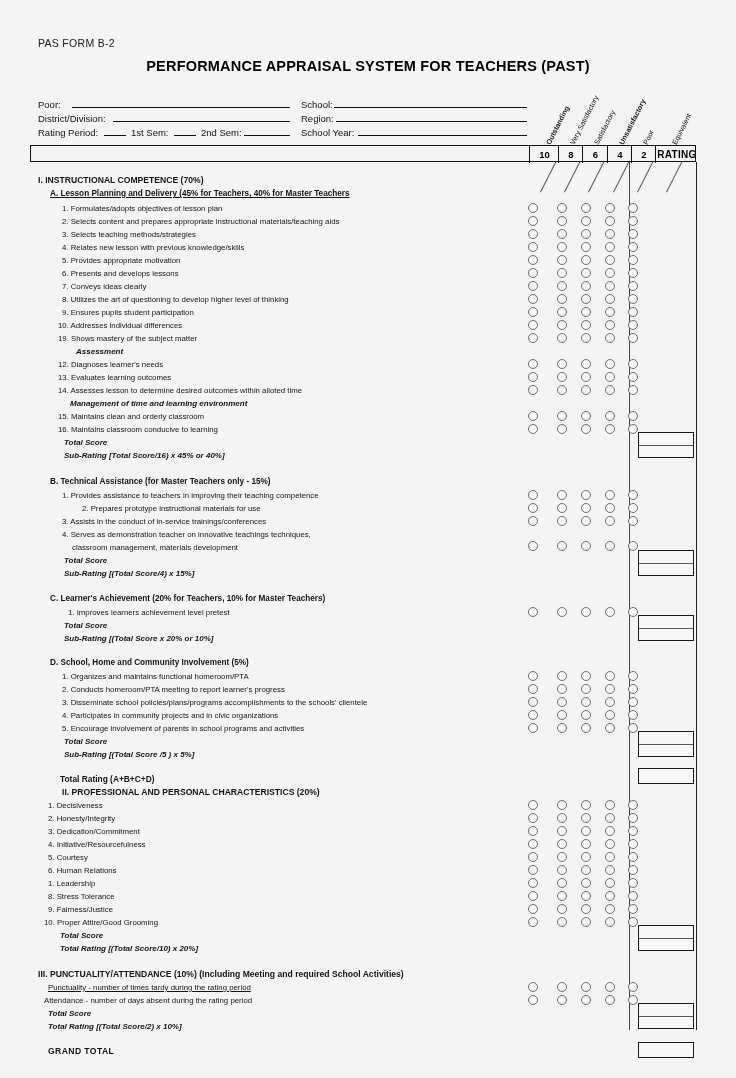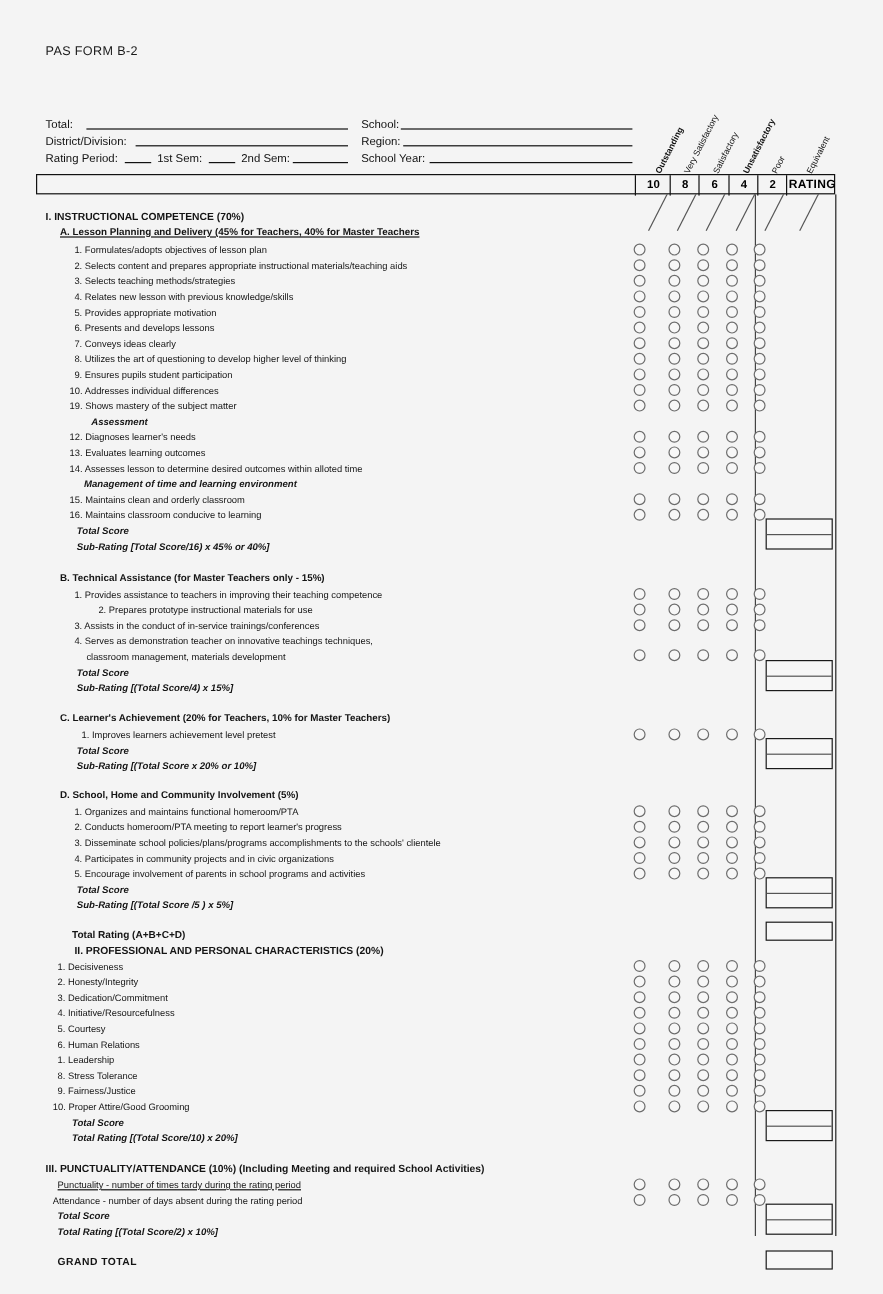--- a/index.html
+++ b/index.html
@@ -86,22 +86,23 @@
   .rline{position:absolute;height:0;border-top:1.2px solid #555;}
 </style>
 </head>
 <body>
 
 <div id="page">
   <div id="sheet">
 
     <div class="abs" id="formcode">PAS FORM B-2</div>
 
-
-    <div class="flabel" style="left:38px;top:99px;">Total:</div>
+    <div class="abs" id="maintitle">PERFORMANCE APPRAISAL SYSTEM FOR TEACHERS (PAST)</div>
+
+    <div class="flabel" style="left:38px;top:99px;">Poor:</div>
     <div class="fline" style="left:72px;top:107px;width:218px;"></div>
 
     <div class="flabel" style="left:38px;top:113px;">District/Division:</div>
     <div class="fline" style="left:113px;top:121px;width:177px;"></div>
 
     <div class="flabel" style="left:38px;top:127px;">Rating Period:</div>
     <div class="fline" style="left:104px;top:135px;width:22px;"></div>
     <div class="flabel" style="left:131px;top:127px;">1st Sem:</div>
     <div class="fline" style="left:174px;top:135px;width:22px;"></div>
     <div class="flabel" style="left:201px;top:127px;">2nd Sem:</div>

